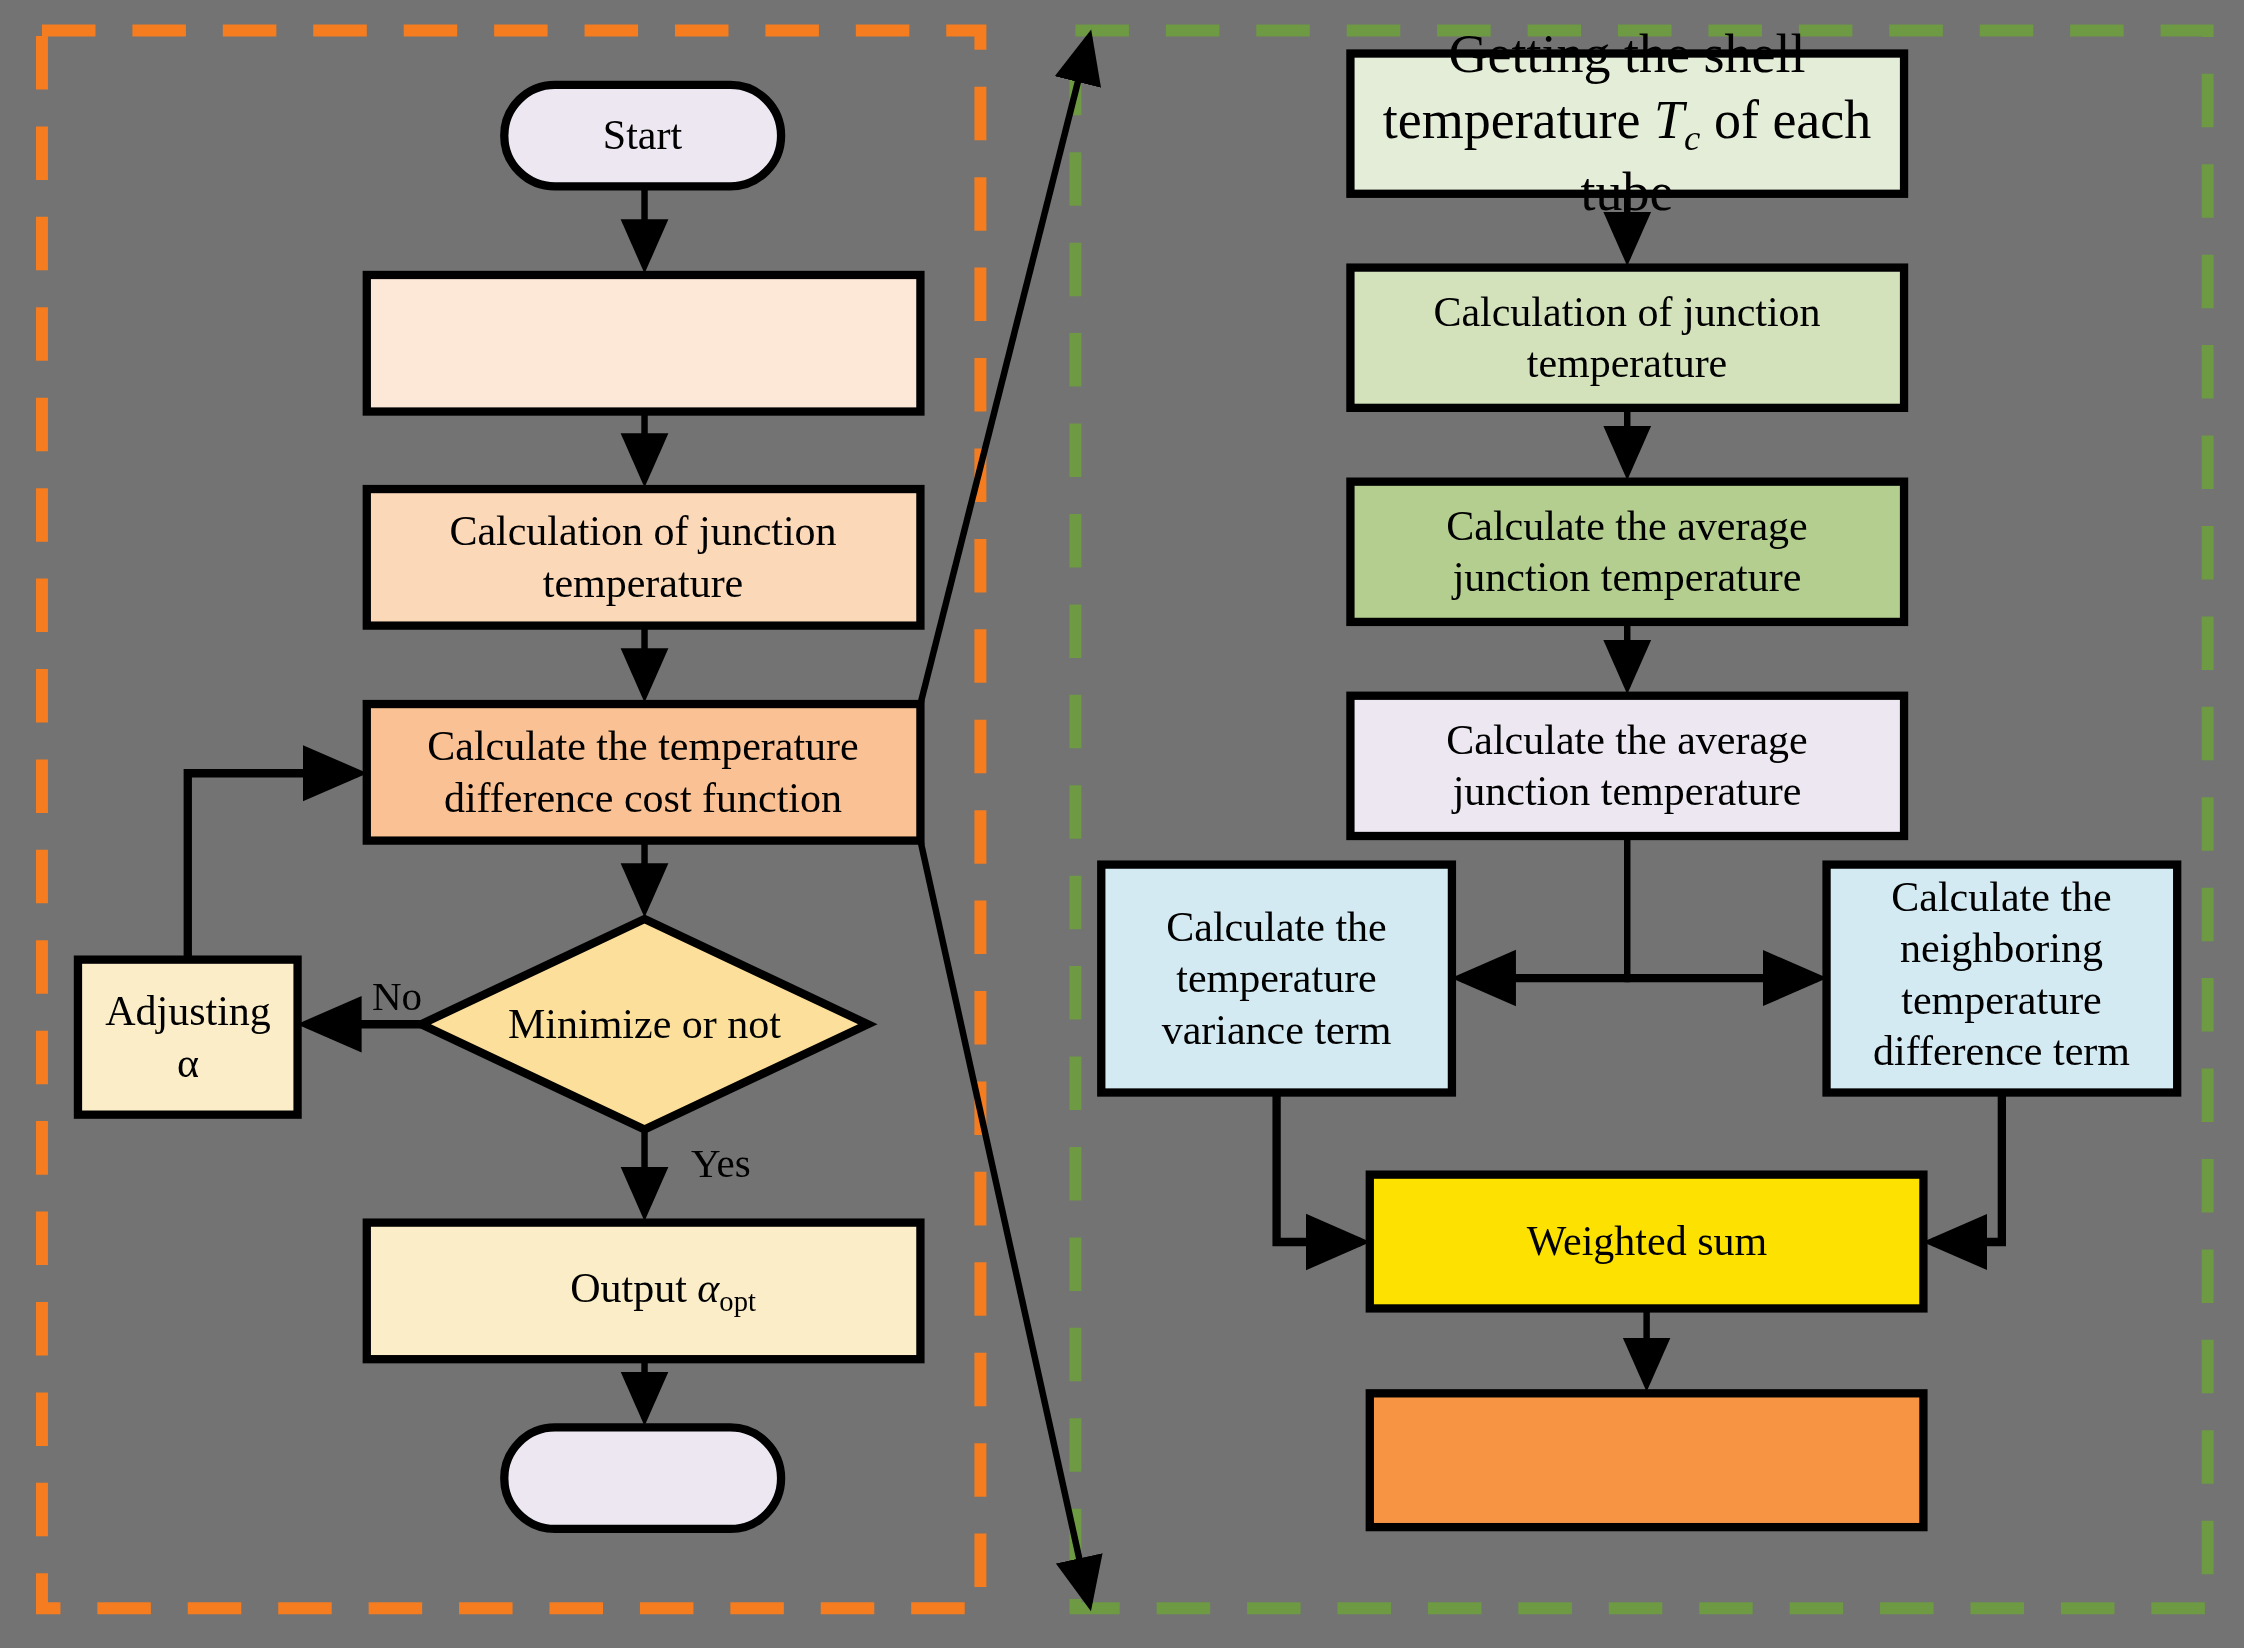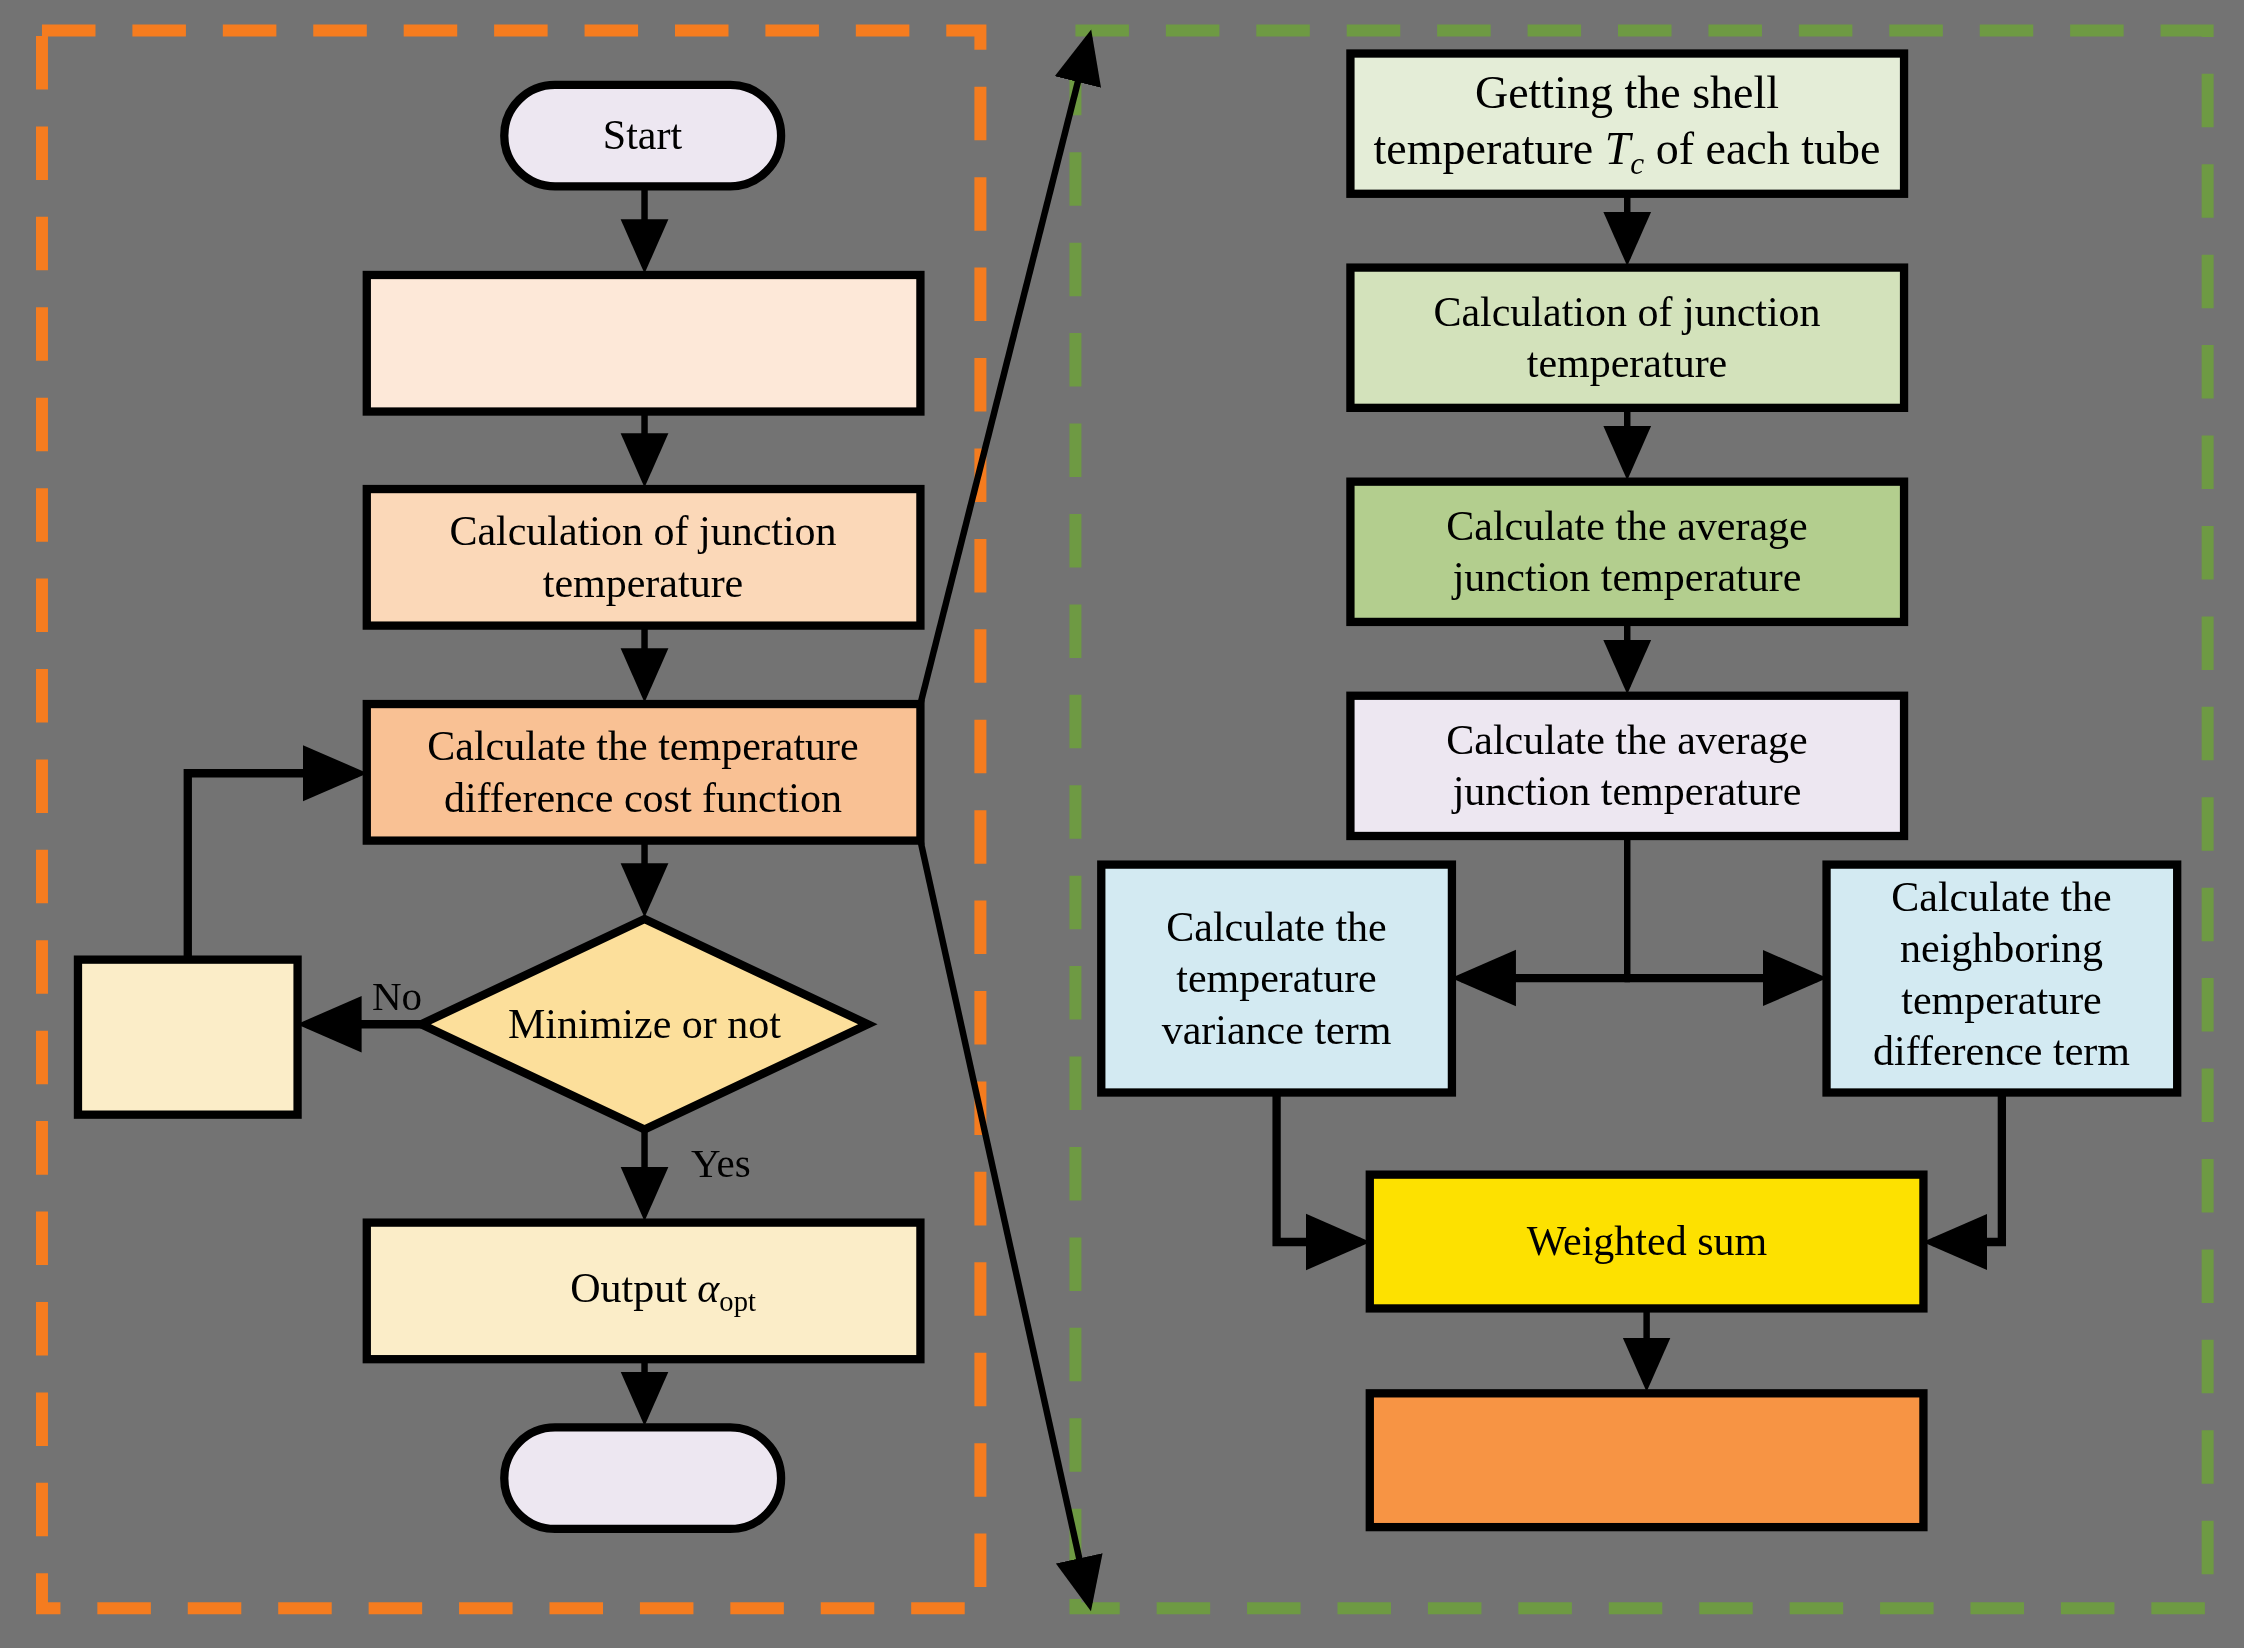--- a/index.html
+++ b/index.html
@@ -130,31 +130,33 @@
 
 
   <div class="node-text" style="left:366px; top:489px; width:554px; height:137px; font-size:42px;">Calculation of junction
 temperature</div>
 
   <div class="node-text" style="left:432px; top:969px; width:425px; height:111px; font-size:42px;">Minimize or not</div>
 
   <div class="node-text" style="left:366px; top:704px; width:554px; height:137px; font-size:42px;">Calculate the temperature
 difference cost function</div>
 
+  <div class="node-text" style="left:78px; top:960px; width:220px; height:155px; font-size:42px;">Adjusting
+α</div>
 
   <div class="node-text" style="left:386px; top:1223px; width:554px; height:137px; font-size:42px;">
     <span>Output&nbsp;<span class="ital">α</span><span class="sub">opt</span></span>
   </div>
 
 
   <div class="edge-label" style="left:336px; top:976px;">No</div>
 
   <div class="edge-label" style="left:655px; top:1143px;">Yes</div>
 
-  <div class="node-text" style="left:1350px; top:54px; width:554px; height:140px; font-size:46px;">
+  <div class="node-text" style="left:1350px; top:54px; width:554px; height:140px; font-size:54px;">
     <span>Getting the shell<br>temperature <span class="ital">T</span><span class="sub ital">c</span> of each tube</span>
   </div>
 
   <div class="node-text" style="left:1350px; top:268px; width:554px; height:140px; font-size:42px;">Calculation of junction
 temperature</div>
 
   <div class="node-text" style="left:1350px; top:482px; width:554px; height:140px; font-size:42px;">Calculate the average
 junction temperature</div>
 
   <div class="node-text" style="left:1350px; top:696px; width:554px; height:140px; font-size:42px;">Calculate the average

